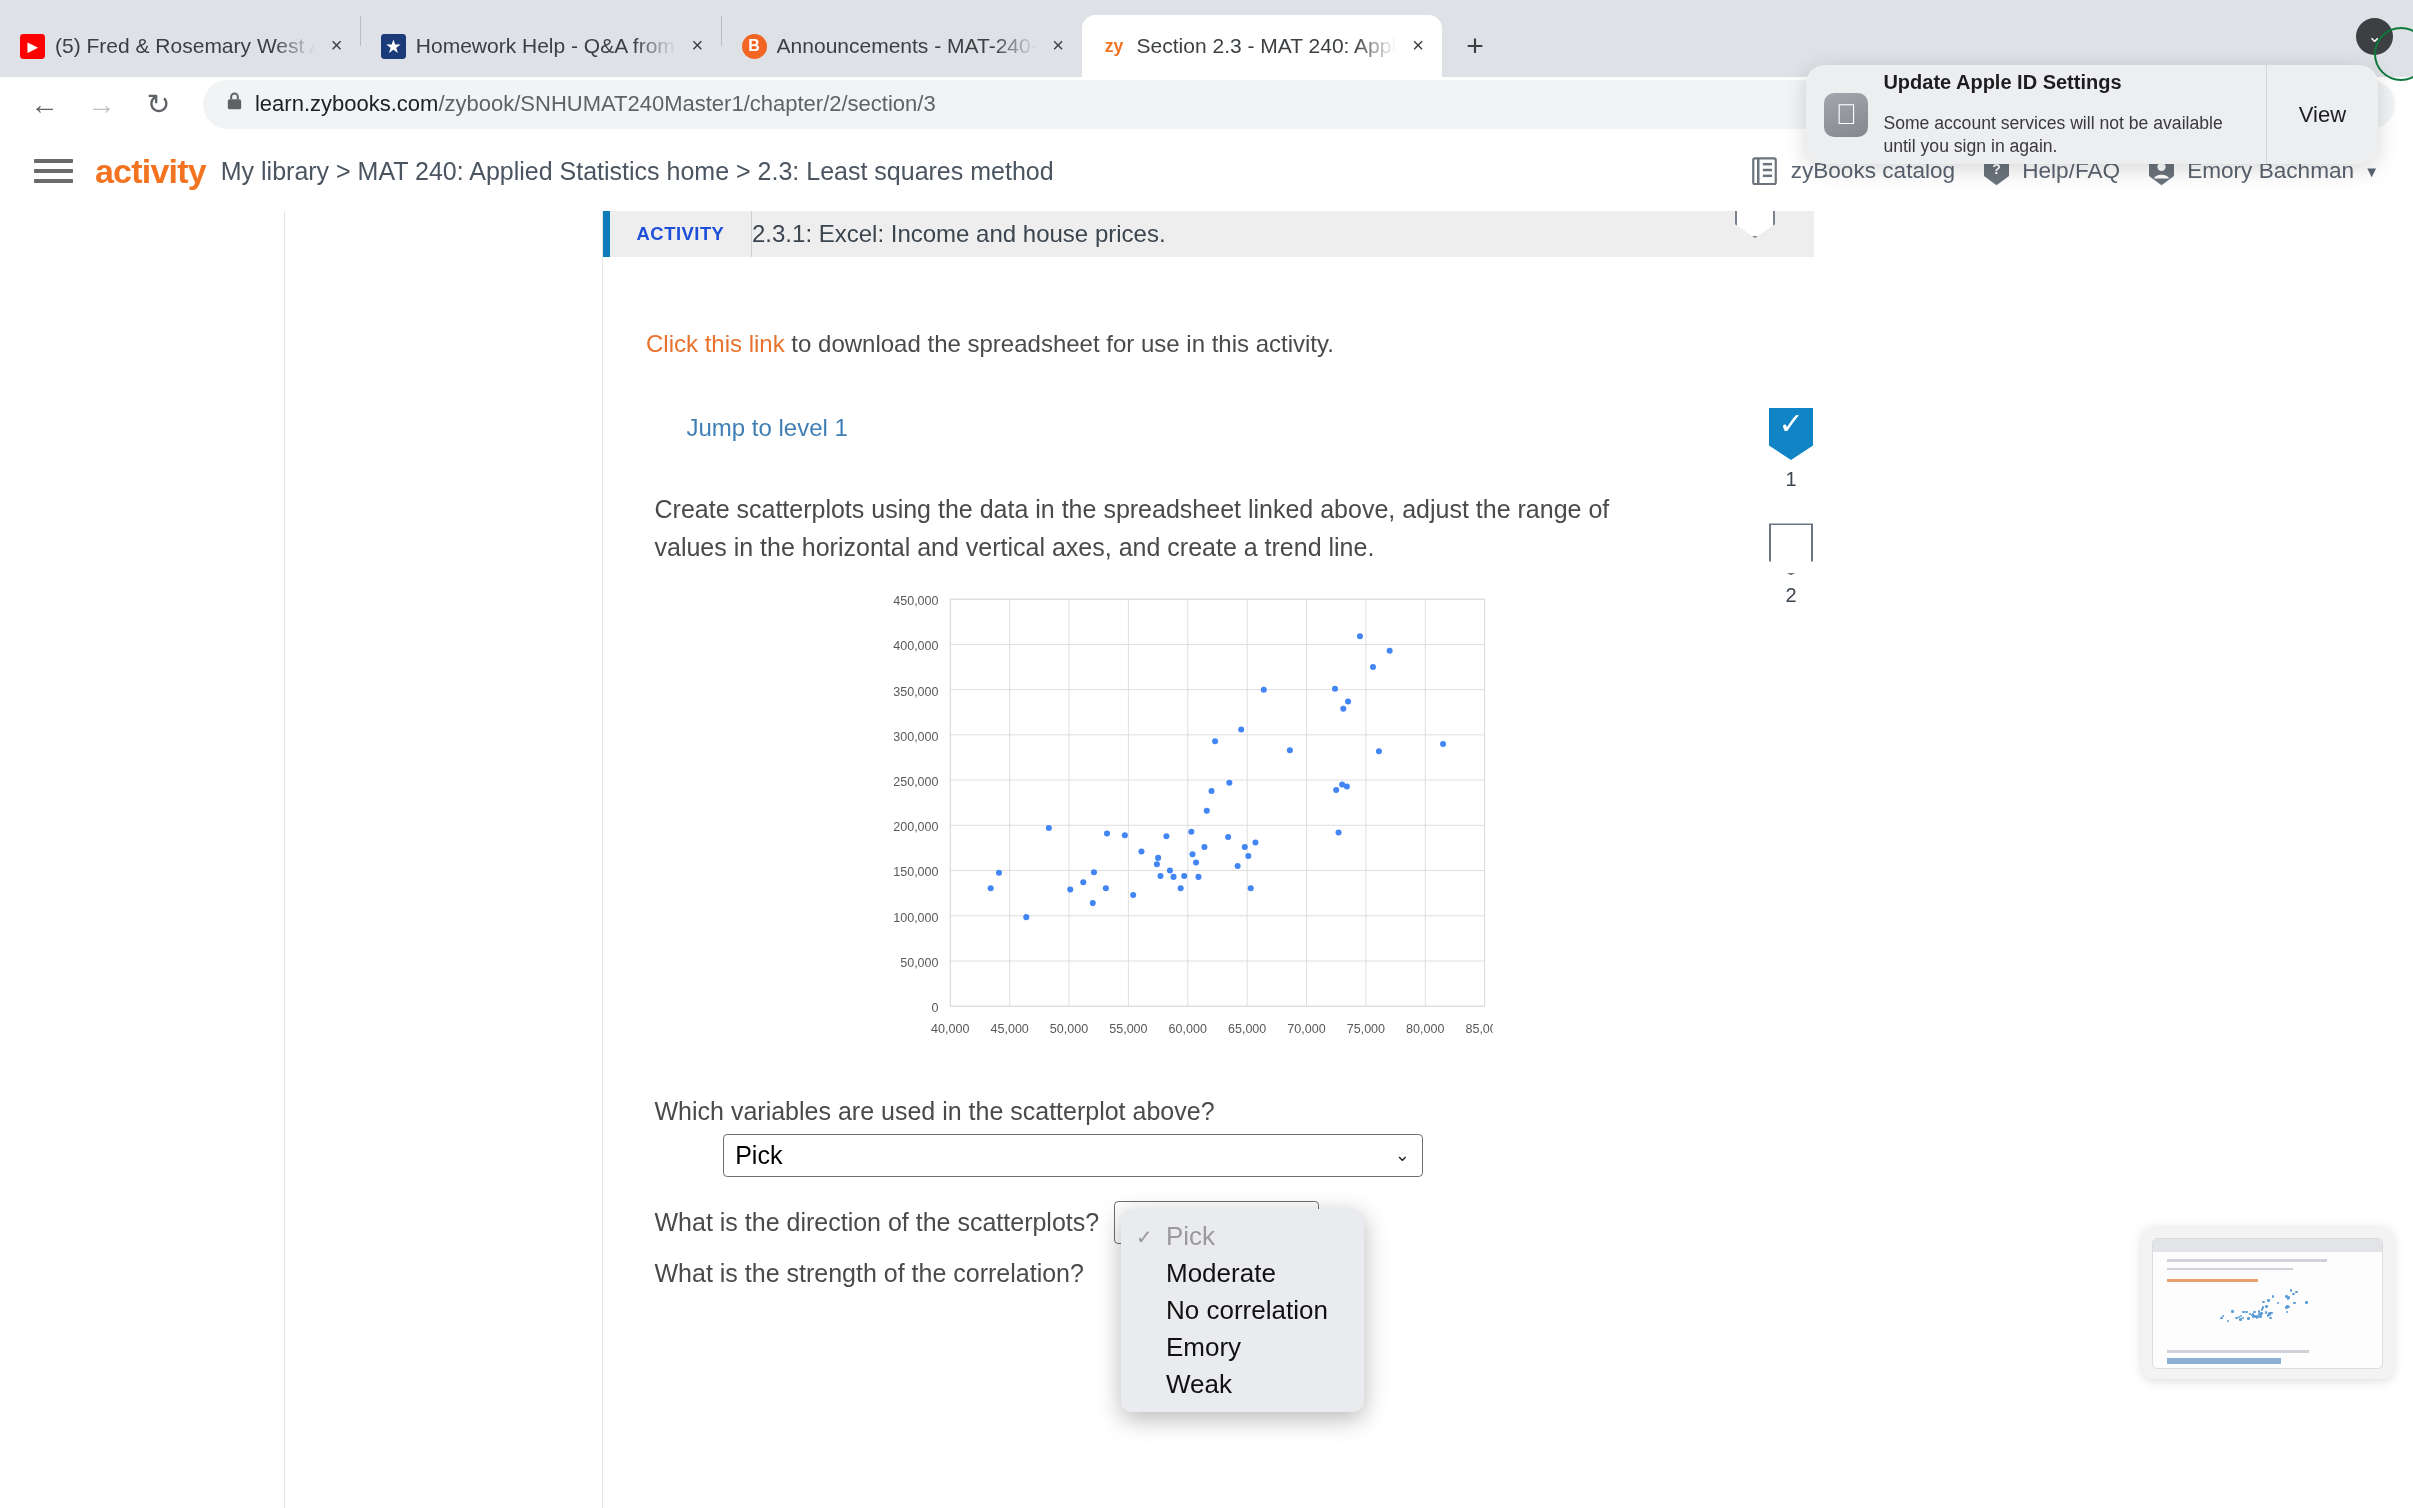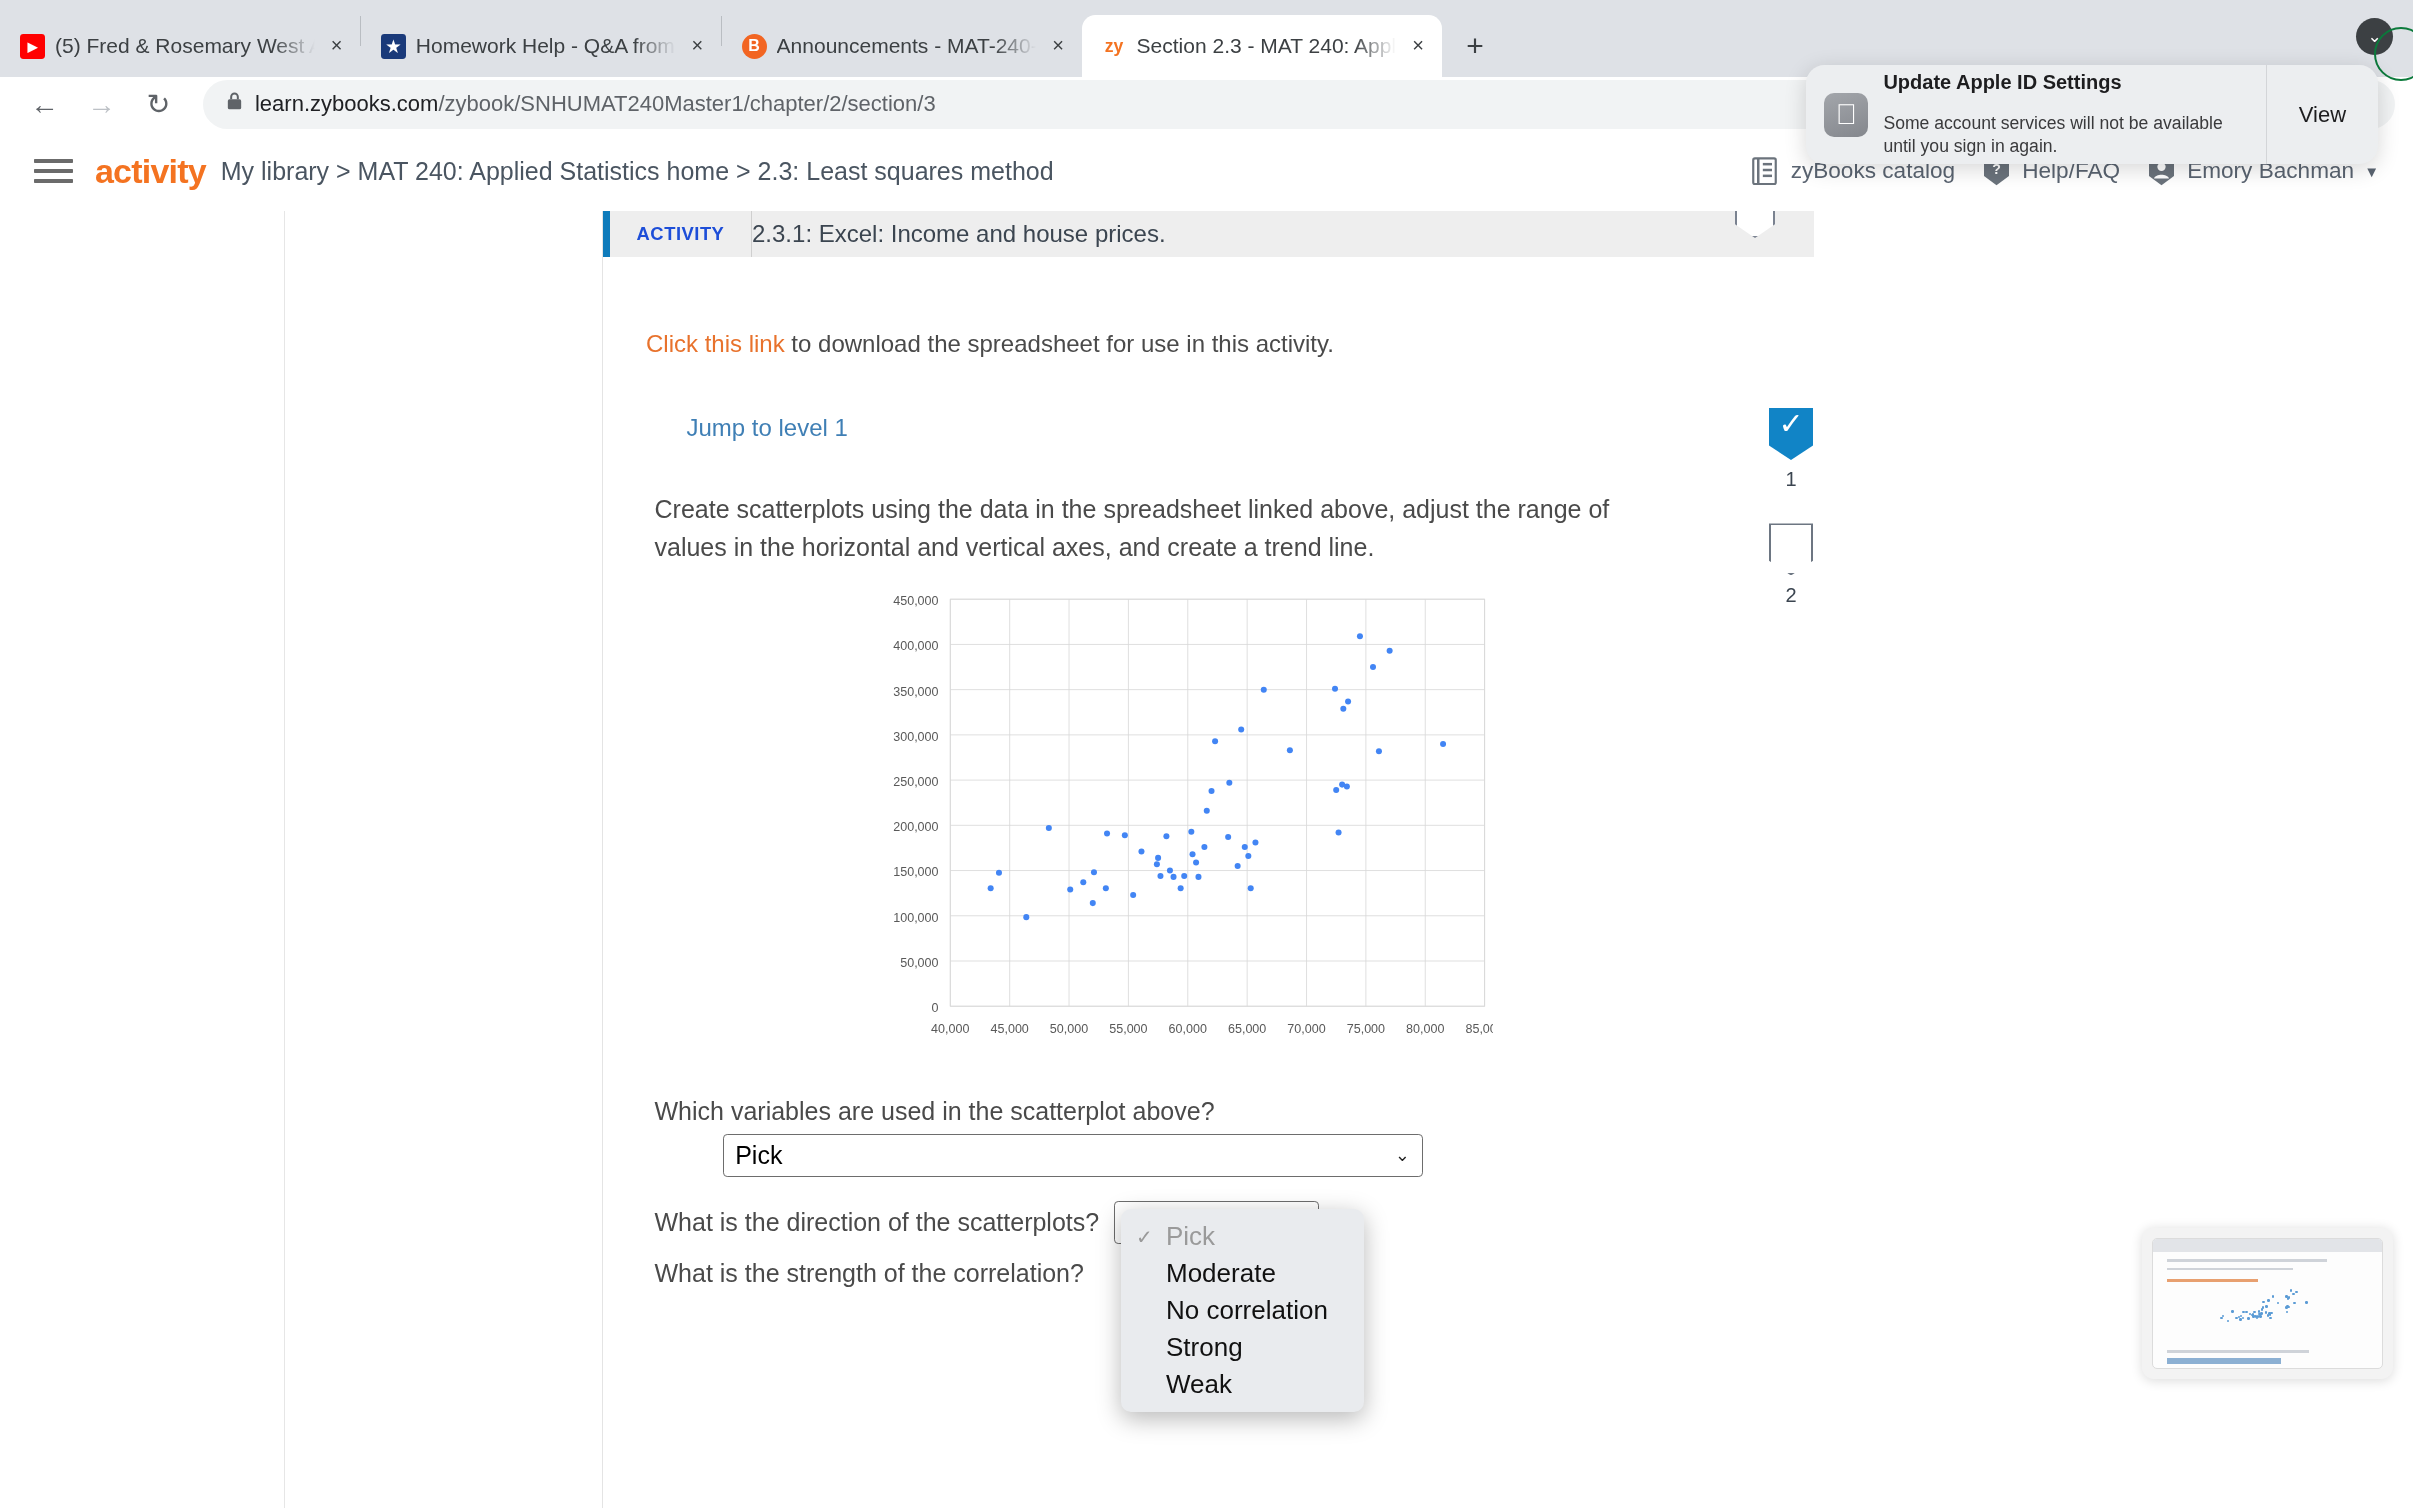--- a/index.html
+++ b/index.html
@@ -519,21 +519,21 @@
   <div class="popup-opt">
     <span class="tick blank">✓</span>
     <span>Moderate</span>
   </div>
   <div class="popup-opt">
     <span class="tick blank">✓</span>
     <span>No correlation</span>
   </div>
   <div class="popup-opt">
     <span class="tick blank">✓</span>
-    <span>Strong</span>
+    <span>Emory</span>
   </div>
   <div class="popup-opt">
     <span class="tick blank">✓</span>
     <span>Weak</span>
   </div>
 </div>
 
 <div id="rec-thumb">
   <div id="rec-inner">
     <div class="tl"></div>

